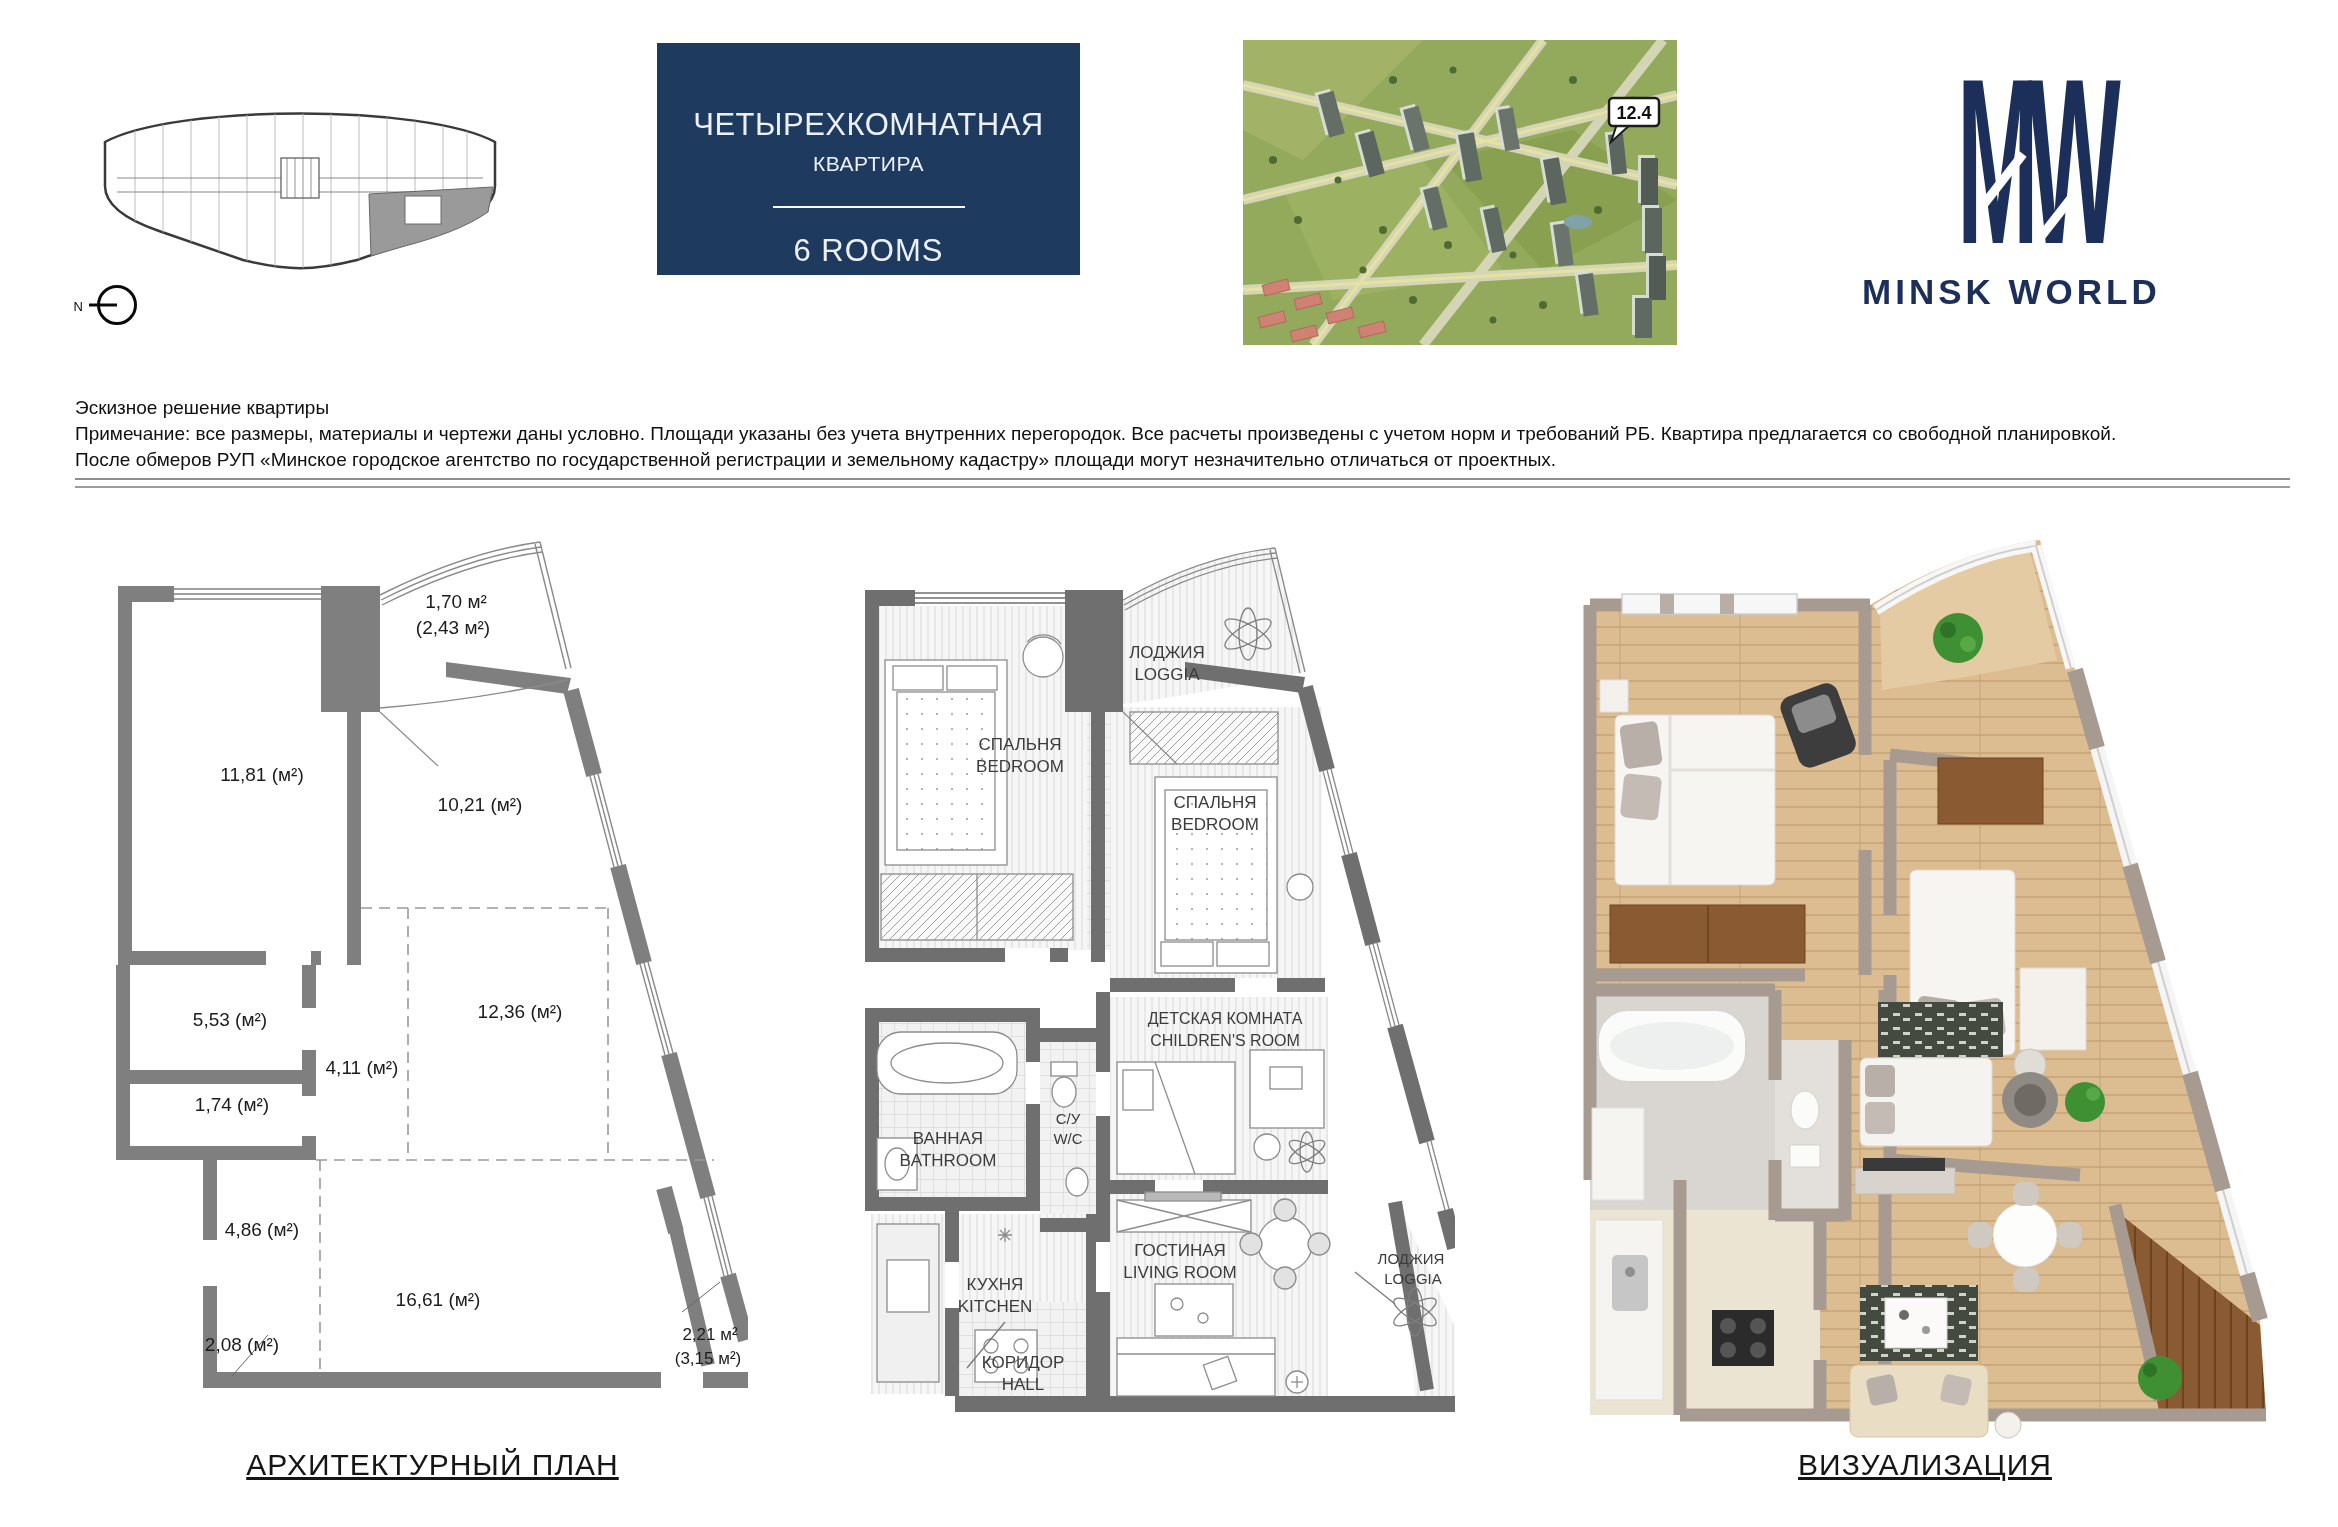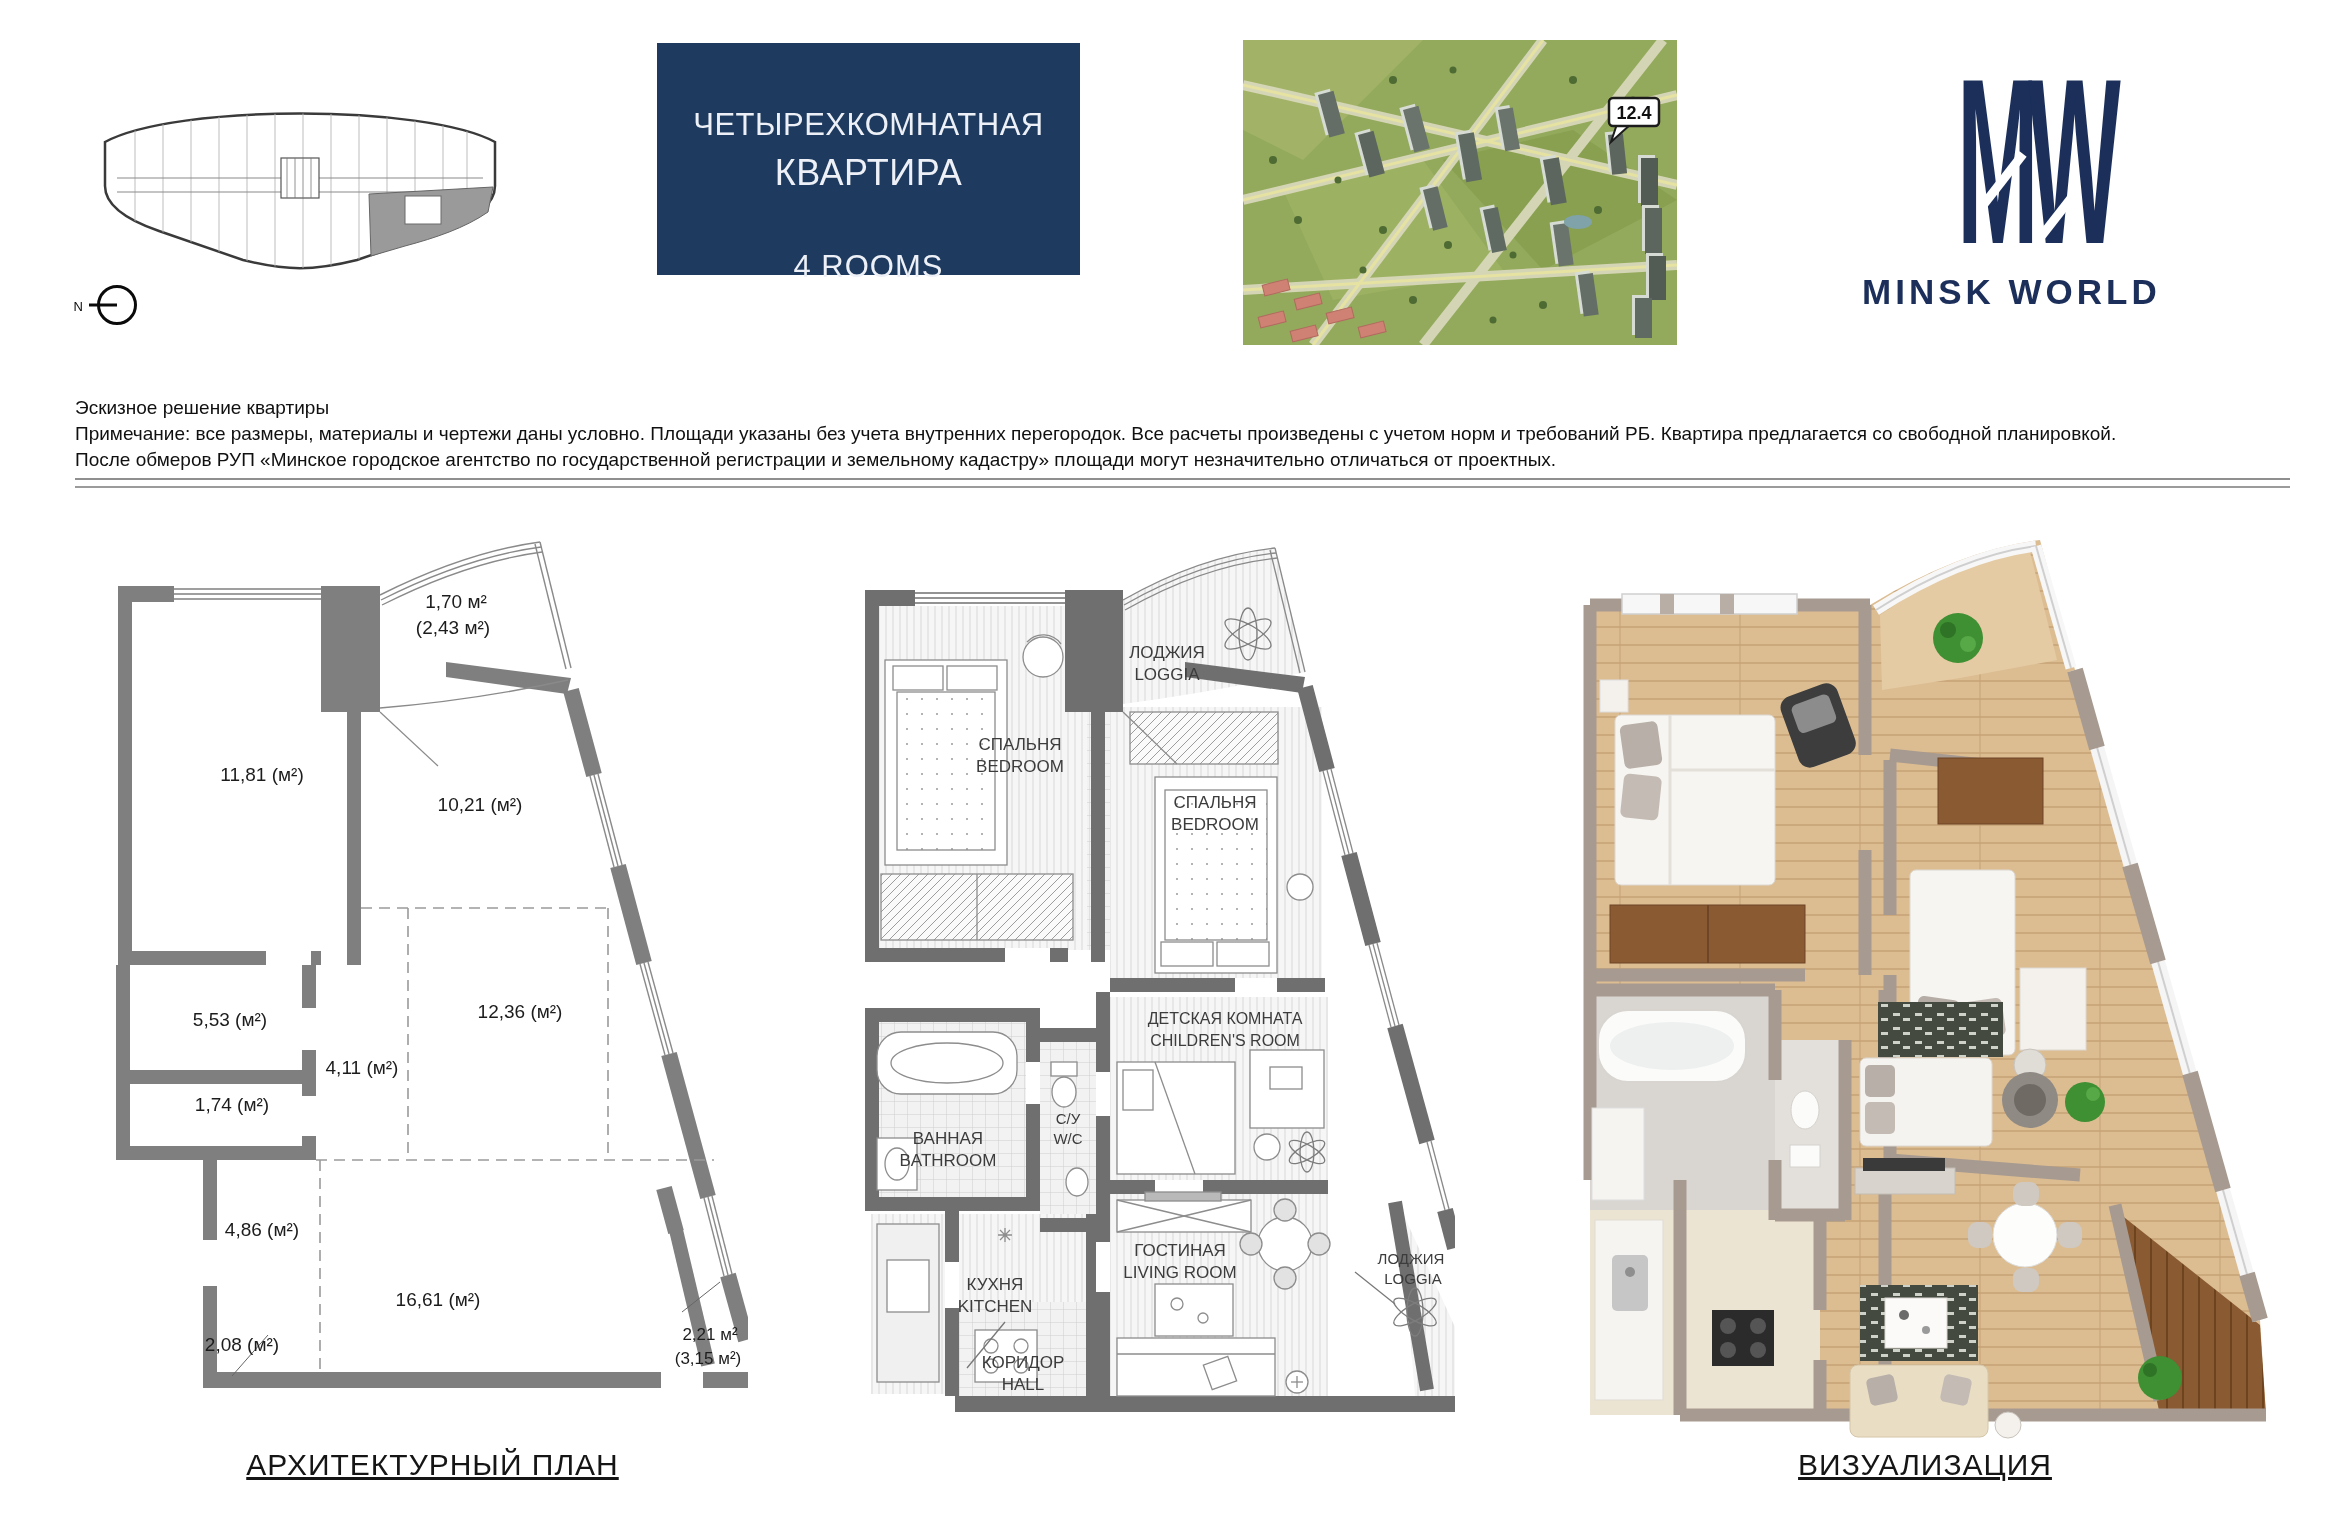--- a/index.html
+++ b/index.html
@@ -4,21 +4,21 @@
 <style>
   html,body{margin:0;padding:0;background:#fff;}
   #stage{position:relative;width:2338px;height:1527px;background:#fff;overflow:hidden;
          font-family:"Liberation Sans",sans-serif;color:#111;}
   .abs{position:absolute;}
   svg text{font-family:"Liberation Sans",sans-serif;}
   
   #title-block{left:657px;top:43px;width:423px;height:232px;background:#1e3a5e;
     display:flex;flex-direction:column;align-items:center;}
   #title-block .t1{margin-top:64px;font-size:31px;letter-spacing:.5px;color:#edf1f7;}
-  #title-block .t2{margin-top:9px;font-size:36px;letter-spacing:.5px;color:#edf1f7;}
+  #title-block .t2{margin-top:9px;font-size:21px;letter-spacing:.5px;color:#edf1f7;}
   #title-block .tdiv{margin-top:30px;width:192px;height:2px;background:#fafbfd;}
   #title-block .t3{margin-top:25px;font-size:31px;letter-spacing:1px;color:#edf1f7;}
   
   #logo-brand{left:1862px;top:272px;width:360px;text-align:left;font-size:35px;font-weight:bold;
     letter-spacing:4px;color:#1b2f5a;}
   
   #disclaimer{left:75px;top:395px;width:2240px;font-size:19px;line-height:26px;color:#101010;}
   #disclaimer div{white-space:nowrap;}
   #rule{left:75px;top:478px;width:2215px;height:6px;border-top:2px solid #8f8f8f;border-bottom:2px solid #9b9b9b;}
   
@@ -73,21 +73,21 @@
       <circle cx="62" cy="275" r="18.5" fill="none" stroke="#0a0a0a" stroke-width="3"></circle>
       <line x1="34" y1="275" x2="62" y2="275" stroke="#0a0a0a" stroke-width="3"></line>
       <text x="28" y="281" text-anchor="end" font-size="13" fill="#0a0a0a">N</text>
     </g>
   </svg>
 
   <div id="title-block" class="abs">
     <div class="t1">ЧЕТЫРЕХКОМНАТНАЯ</div>
     <div class="t2">КВАРТИРА</div>
     <div class="tdiv"></div>
-    <div class="t3">4 ROOMS</div>
+    <div class="t3">6 ROOMS</div>
   </div>
 
   <svg class="abs" style="left:1243px;top:40px" width="434" height="305" viewBox="0 0 434 305">
     <rect width="434" height="305" fill="#93a95c"></rect>
     <polygon points="0,0 180,0 60,120 0,90" fill="#a2b368"></polygon>
     <polygon points="200,120 330,90 434,160 300,230" fill="#88a050"></polygon>
     <polygon points="40,150 180,120 260,230 90,260" fill="#9db162"></polygon>
     <g stroke="#d8d8ba" stroke-width="10" opacity="0.95">
       <line x1="0" y1="45" x2="434" y2="145"></line>
       <line x1="0" y1="160" x2="434" y2="55"></line>

